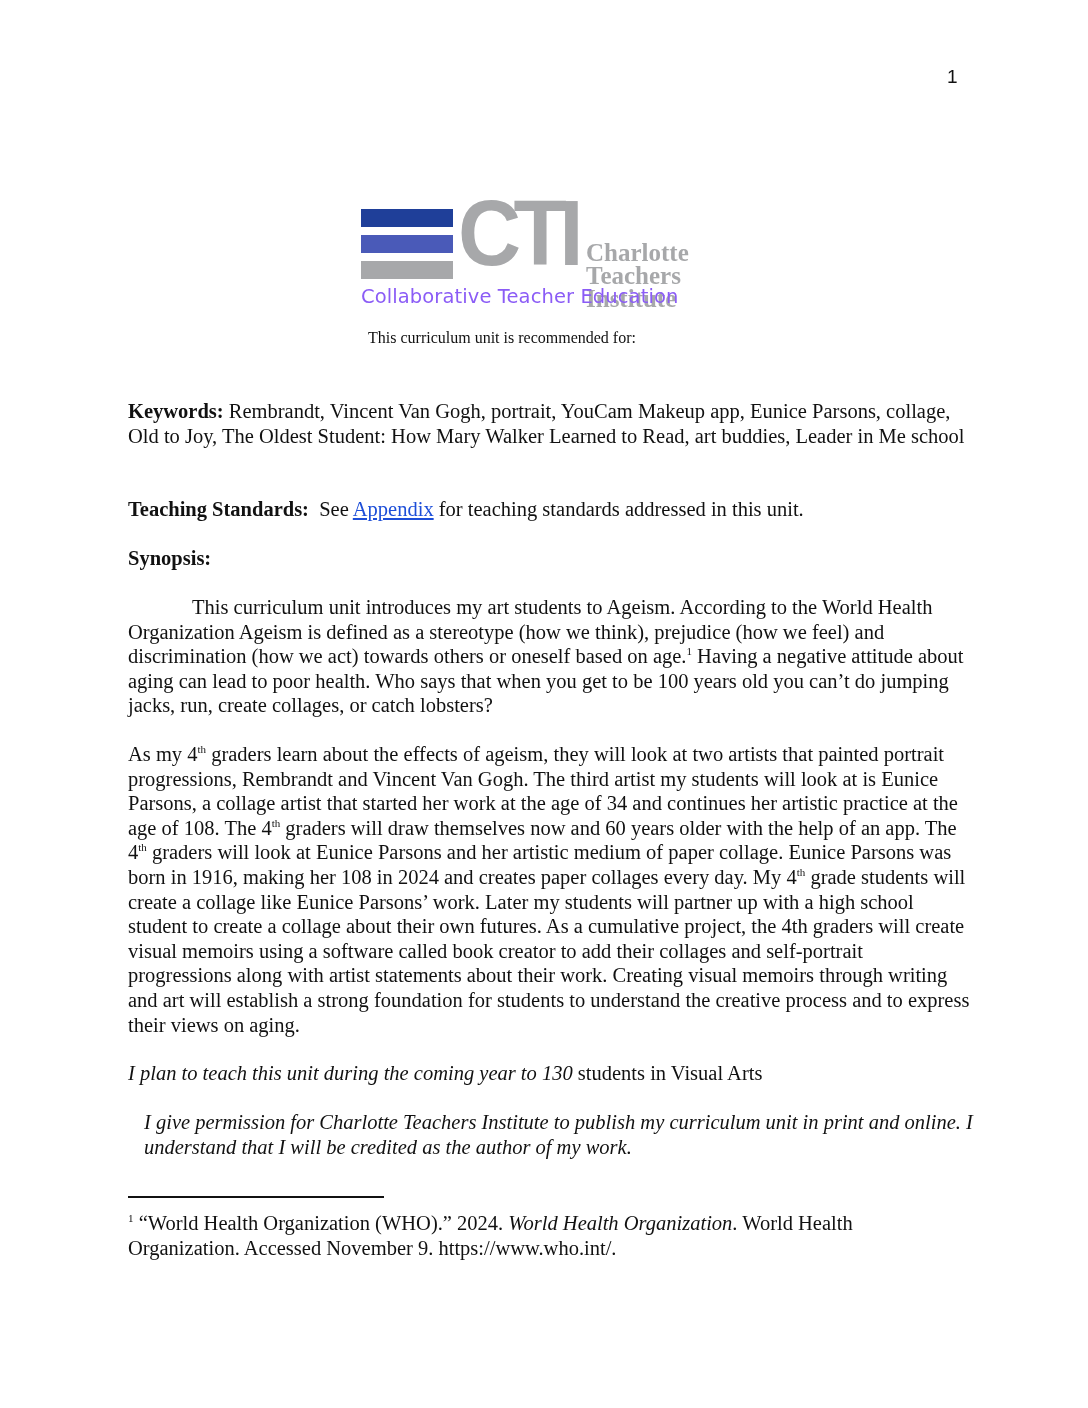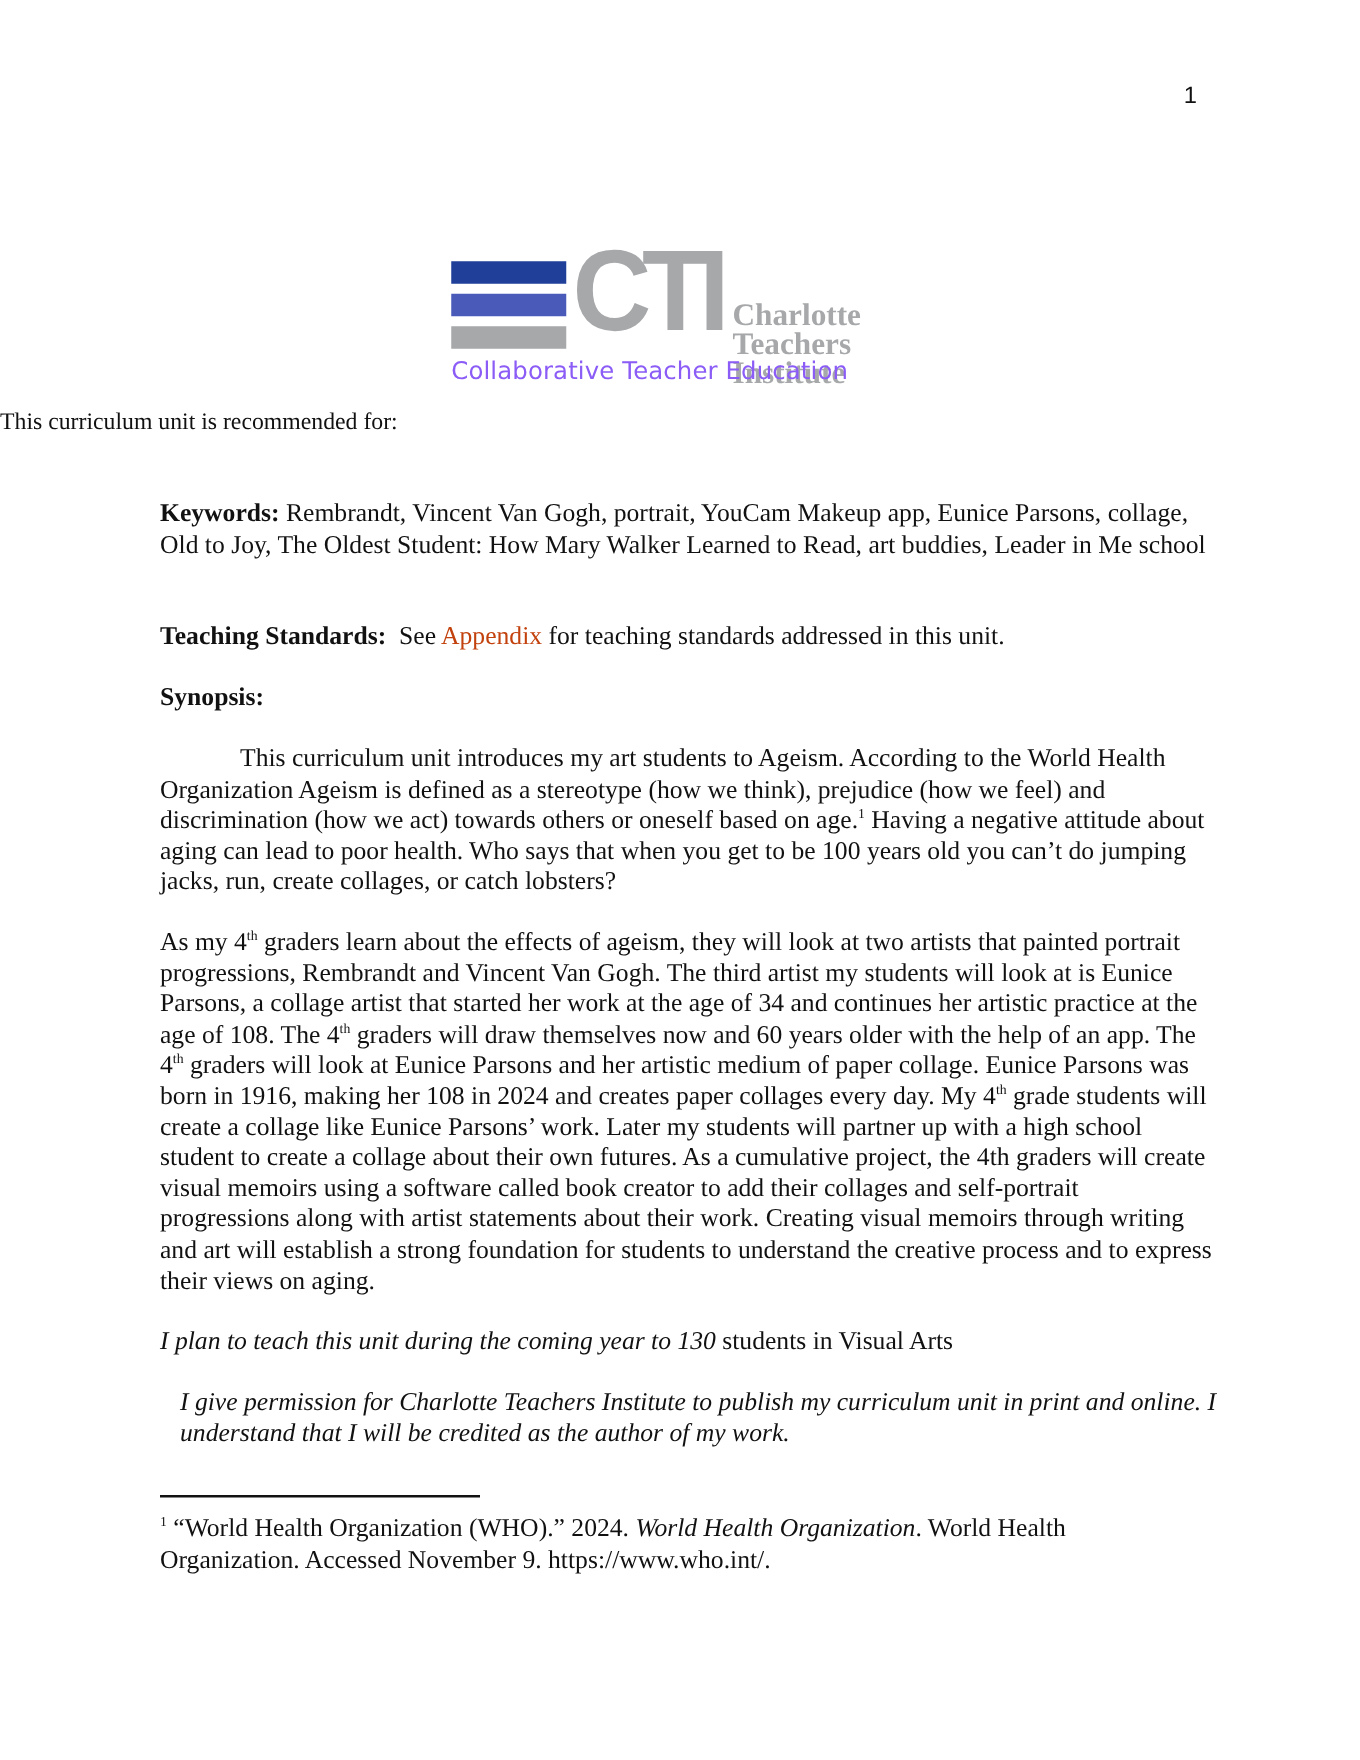--- a/index.html
+++ b/index.html
@@ -10,24 +10,24 @@
   .bars { position: absolute; left: 0; top: 4px; width: 92px; }
   .bar { height: 18px; margin-bottom: 8px; }
   .bar1 { background: #1f3f99; }
   .bar2 { background: #4a5ab8; }
   .bar3 { background: #a7a8aa; }
   .cti { position: absolute; left: 97px; top: -18px; font-family: "Liberation Sans", sans-serif; font-weight: bold;
          font-size: 92px; color: #a7a8aa; letter-spacing: -8px; line-height: 1; transform: scaleX(0.95); transform-origin: left; }
   .org-name { position: absolute; left: 225px; top: 0px; font-family: Liberation Serif, serif; font-weight: bold;
               font-size: 25px; color: #a7a8aa; line-height: 23px; margin-top: 36px; }
   .tagline { position: absolute; left: 0; top: 80px; font-family: "DejaVu Sans", sans-serif; font-size: 19.5px; color: #8b5cf6; white-space: nowrap; letter-spacing: 0.1px; }
-  .center { position: absolute; left: 0; width: 1004px; text-align: left; font-size: 19px; line-height: 25px; }
+  .center { position: absolute; left: 0; width: 1004px; text-align: center; font-size: 16px; line-height: 25px; }
   .block { position: absolute; left: 128px; width: 840px; font-size: 20.5px; line-height: 24.6px; }
   .label { font-weight: bold; }
-  .link { color: #c2410c; }
+  .link { color: #1d4ed8; text-decoration: underline; }
   .indent { text-indent: 64px; }
   sup { font-size: 11px; line-height: 0; }
   .rule { position: absolute; left: 128px; top: 1196px; width: 256px; height: 2px; background: #111; }
   .footnote { position: absolute; left: 128px; top: 1211px; width: 840px; font-size: 20.5px; line-height: 24.6px; }
 </style>
 </head>
 <body>
 
 <div class="page-number">1</div>
 

